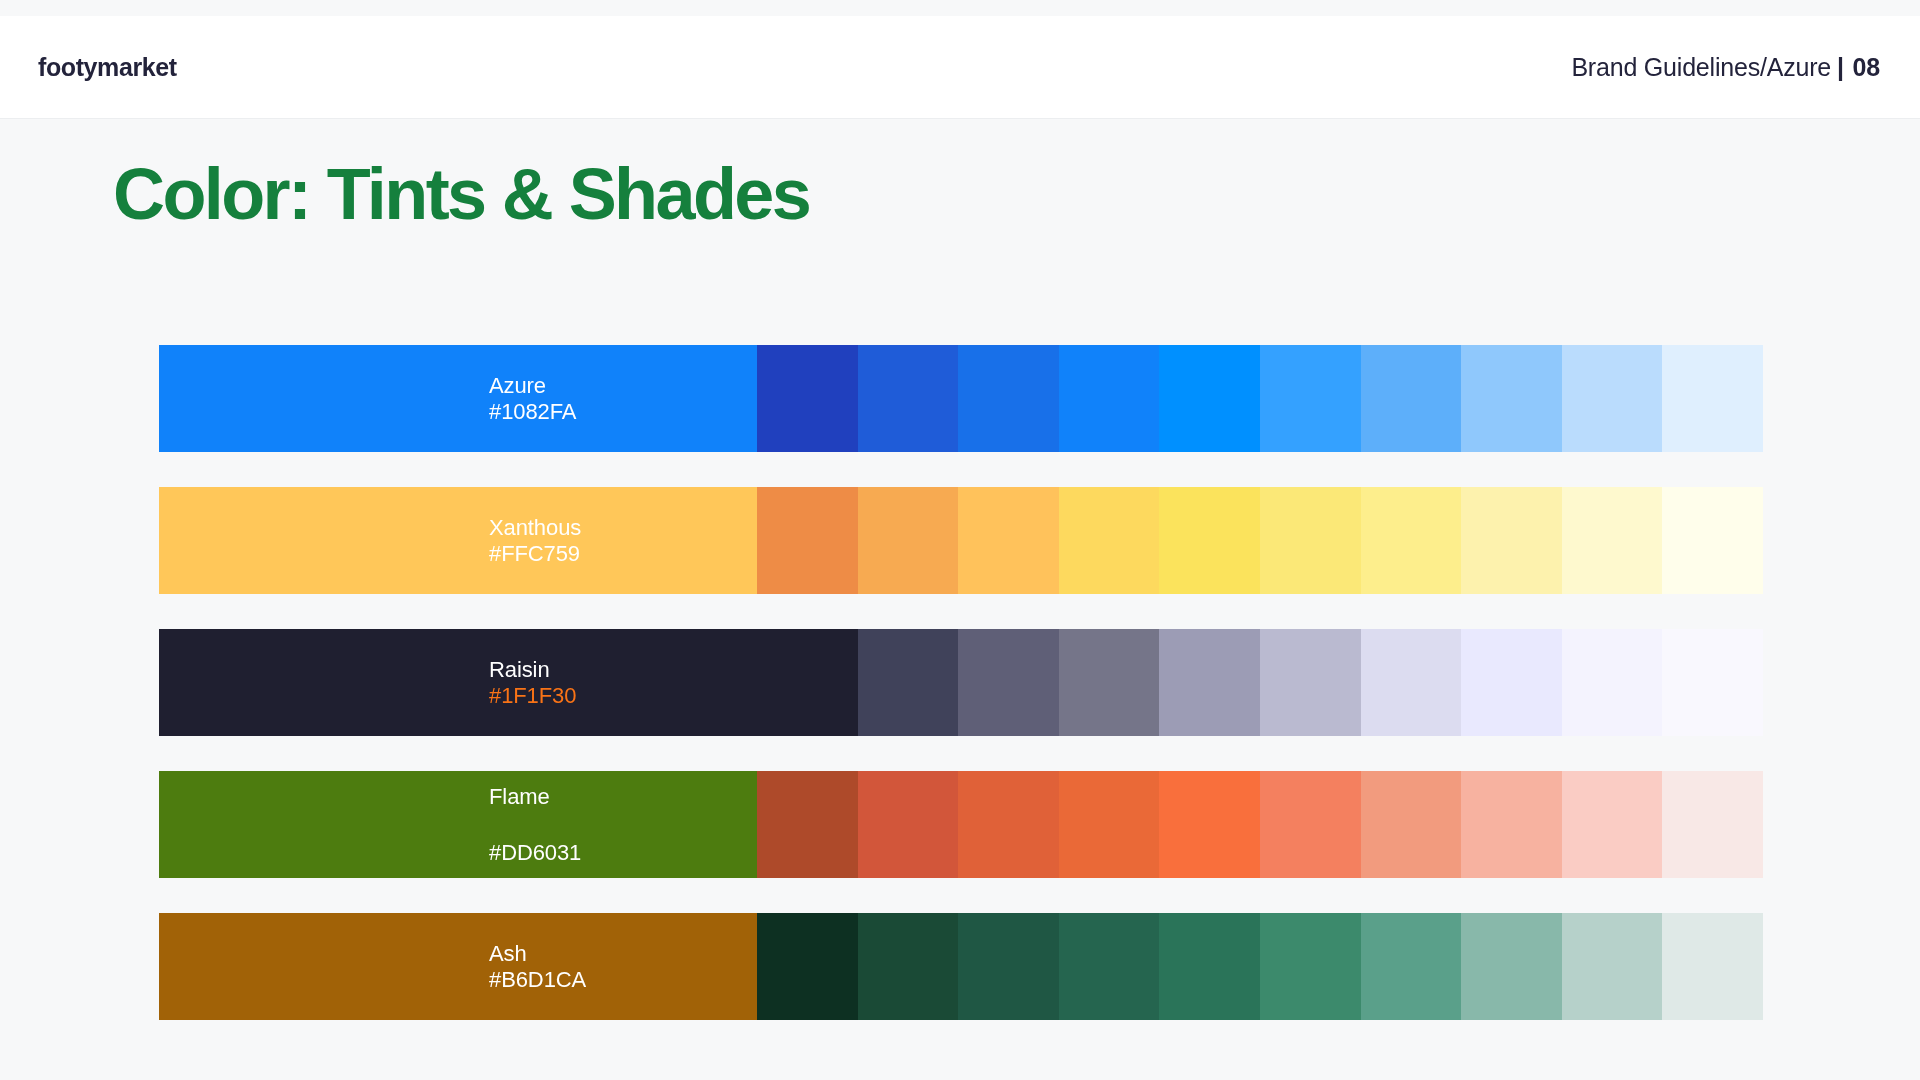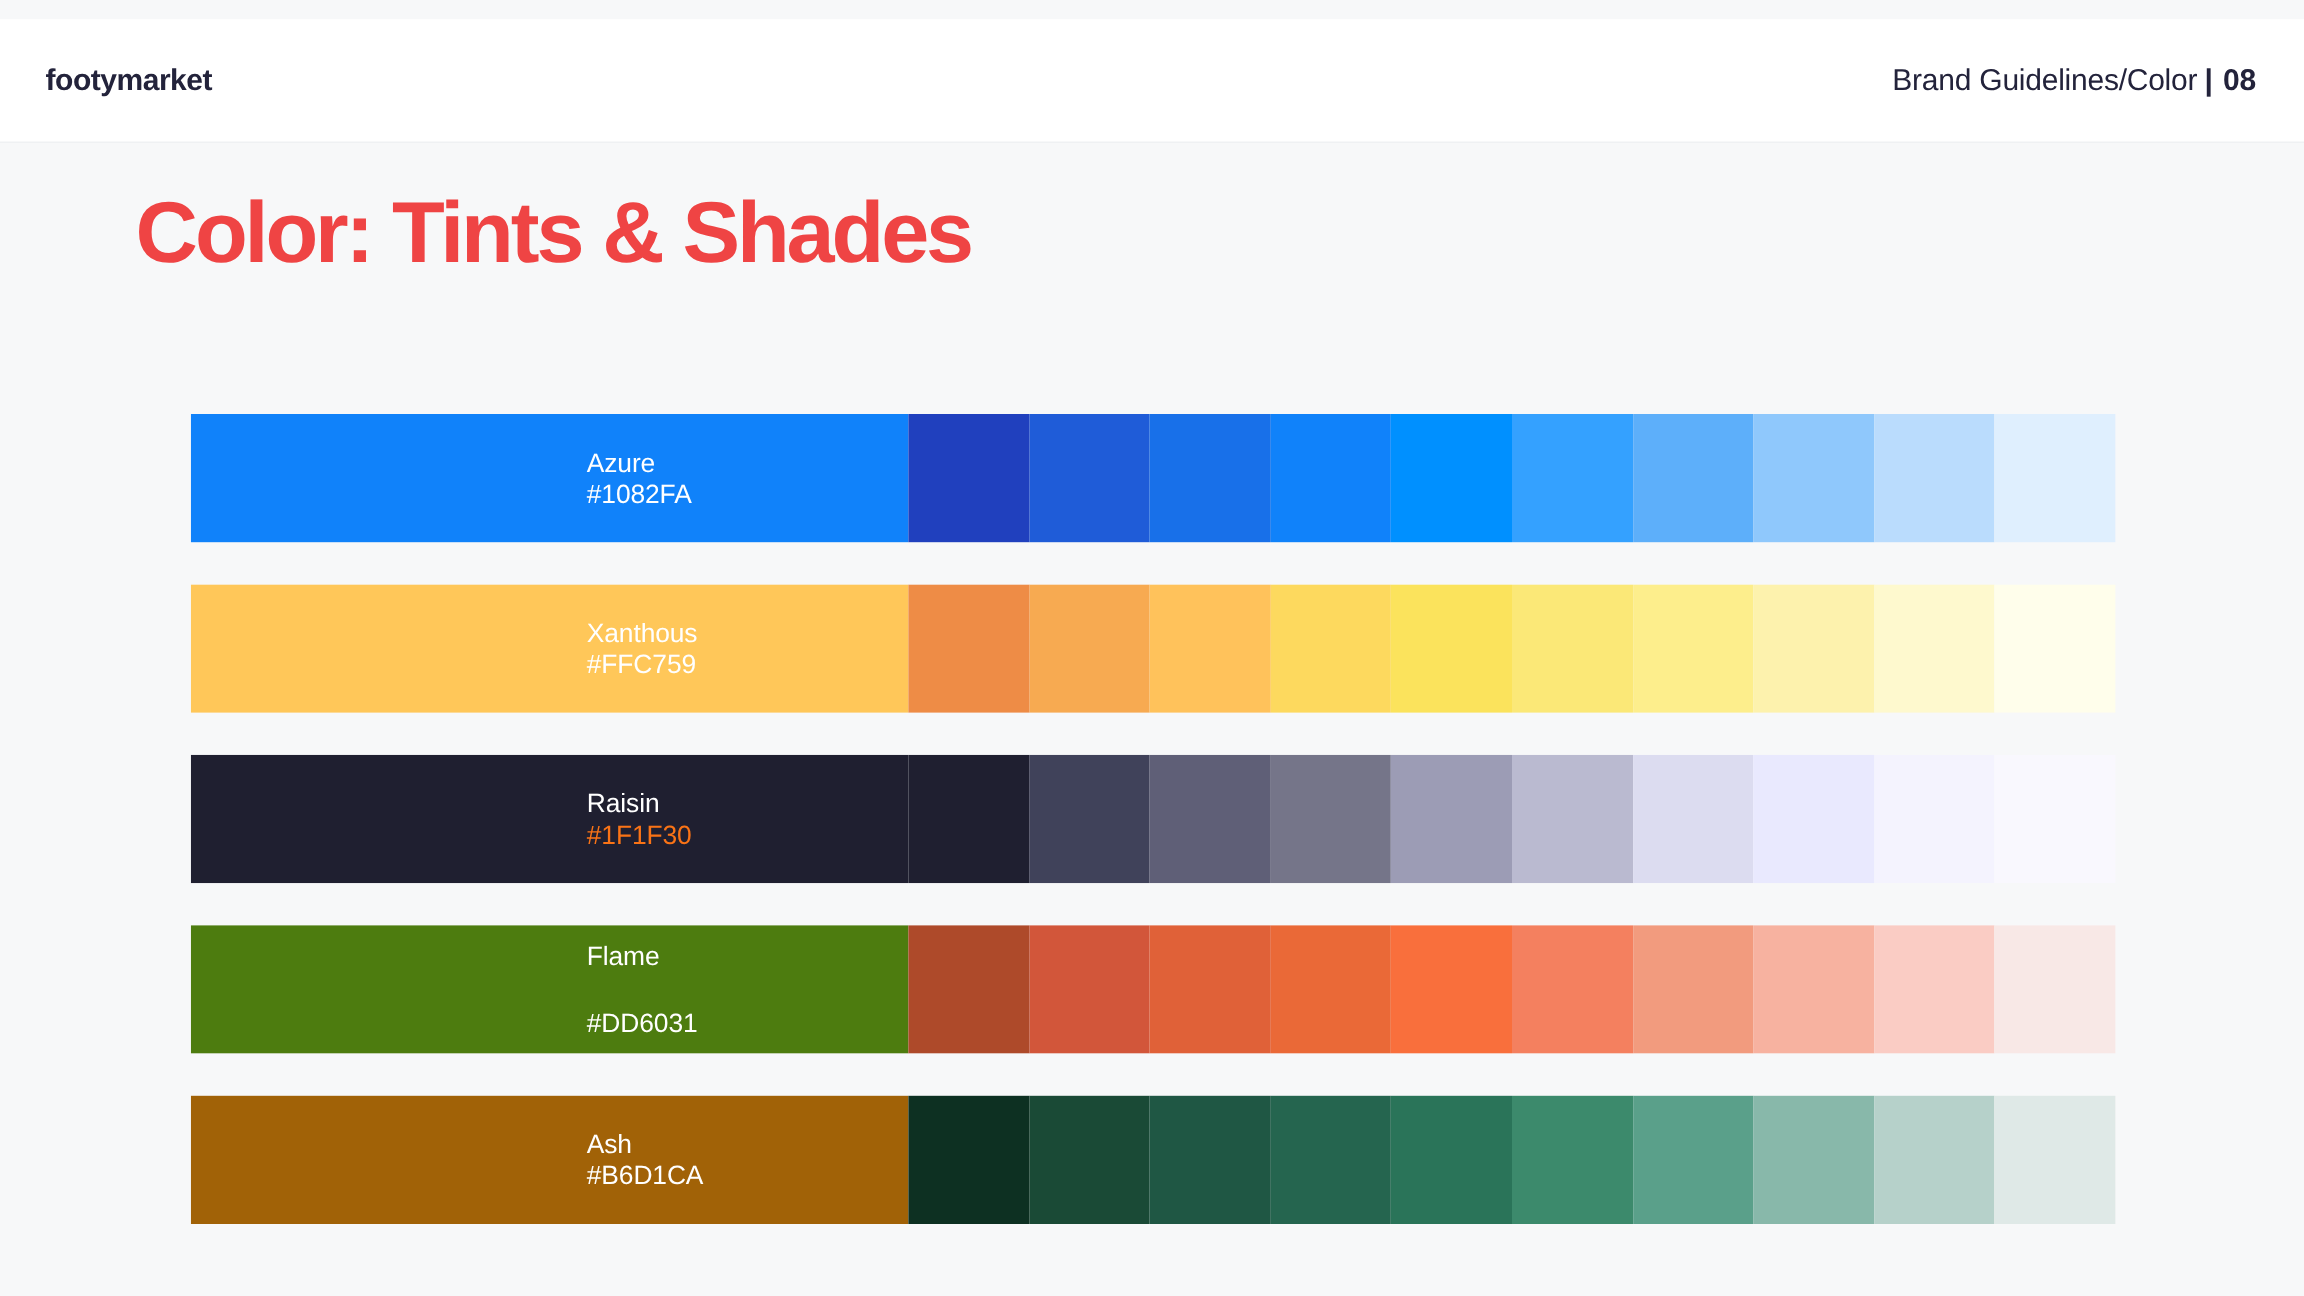--- a/index.html
+++ b/index.html
@@ -36,21 +36,21 @@
   .breadcrumb .sep { font-weight:bold; margin:0 2px 0 6px; }
   .breadcrumb .page-no { font-weight:bold; }
 
   
   .page-title {
     position:absolute;
     left:113px; top:158px;
     font-size:72px;
     font-weight:bold;
     letter-spacing:-2.6px;
-    color:#ef4444;
+    color:#15803d;
     line-height:1;
   }
 
   
   .palette {
     position:absolute;
     left:159px; top:345px;
     width:1604px;
   }
   .ramp-row {
@@ -85,21 +85,21 @@
     flex:1 1 0;
     height:100%;
   }
 </style>
 </head>
 <body>
 
 <div class="header">
   <div class="logo">footymarket</div>
   <div class="breadcrumb">
-    <span>Brand Guidelines/Color</span><span class="sep">|</span> <span class="page-no">08</span>
+    <span>Brand Guidelines/Azure</span><span class="sep">|</span> <span class="page-no">08</span>
   </div>
 </div>
 
 <h1 class="page-title">Color: Tints &amp; Shades</h1>
 
 <div class="palette">
     <div class="ramp-row">
       <div class="ramp-label" style="background: rgb(16, 130, 250);">
         <div class="name" style="color: rgb(255, 255, 255);">Azure</div>
         <div class="hex" style="color: rgb(255, 255, 255);">#1082FA</div>

